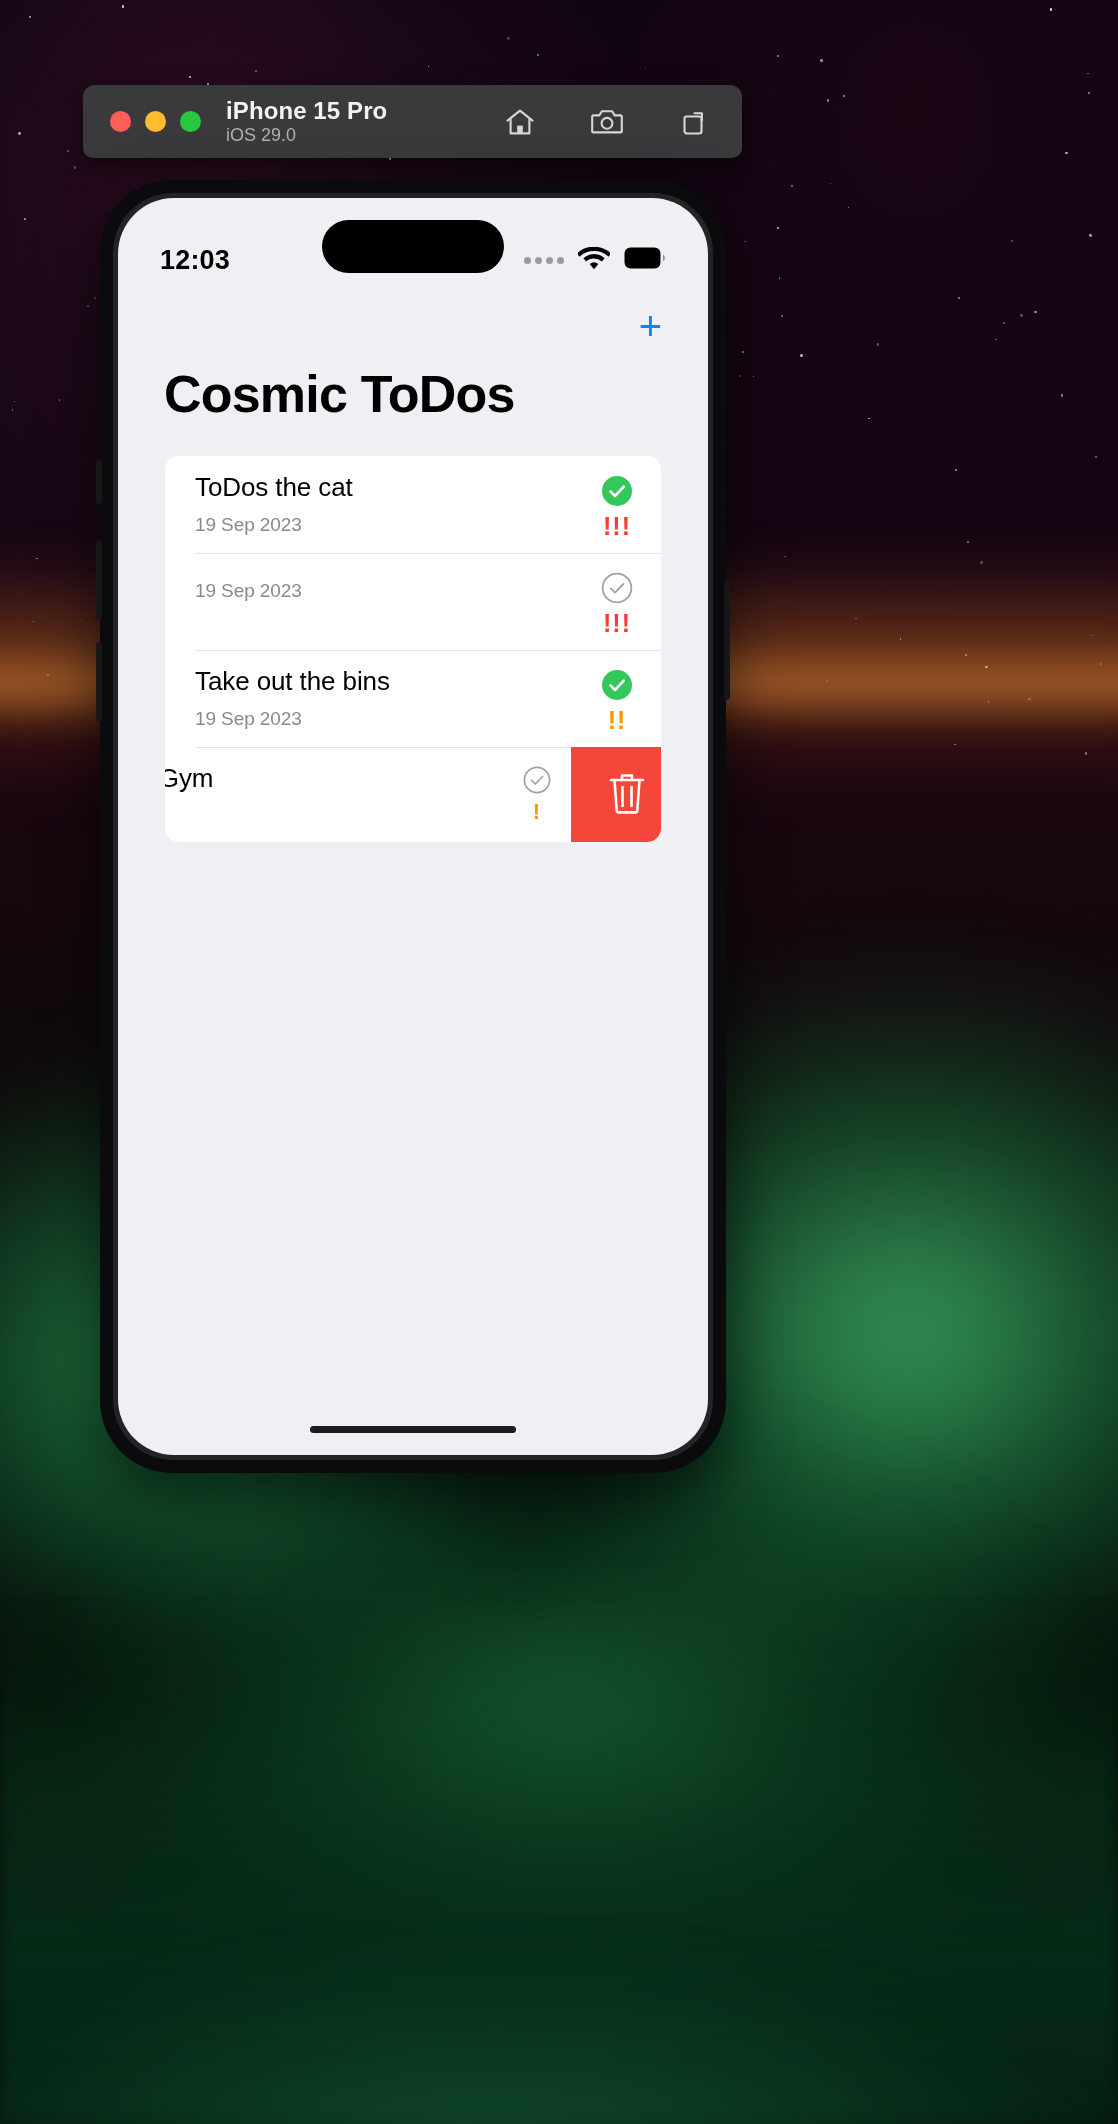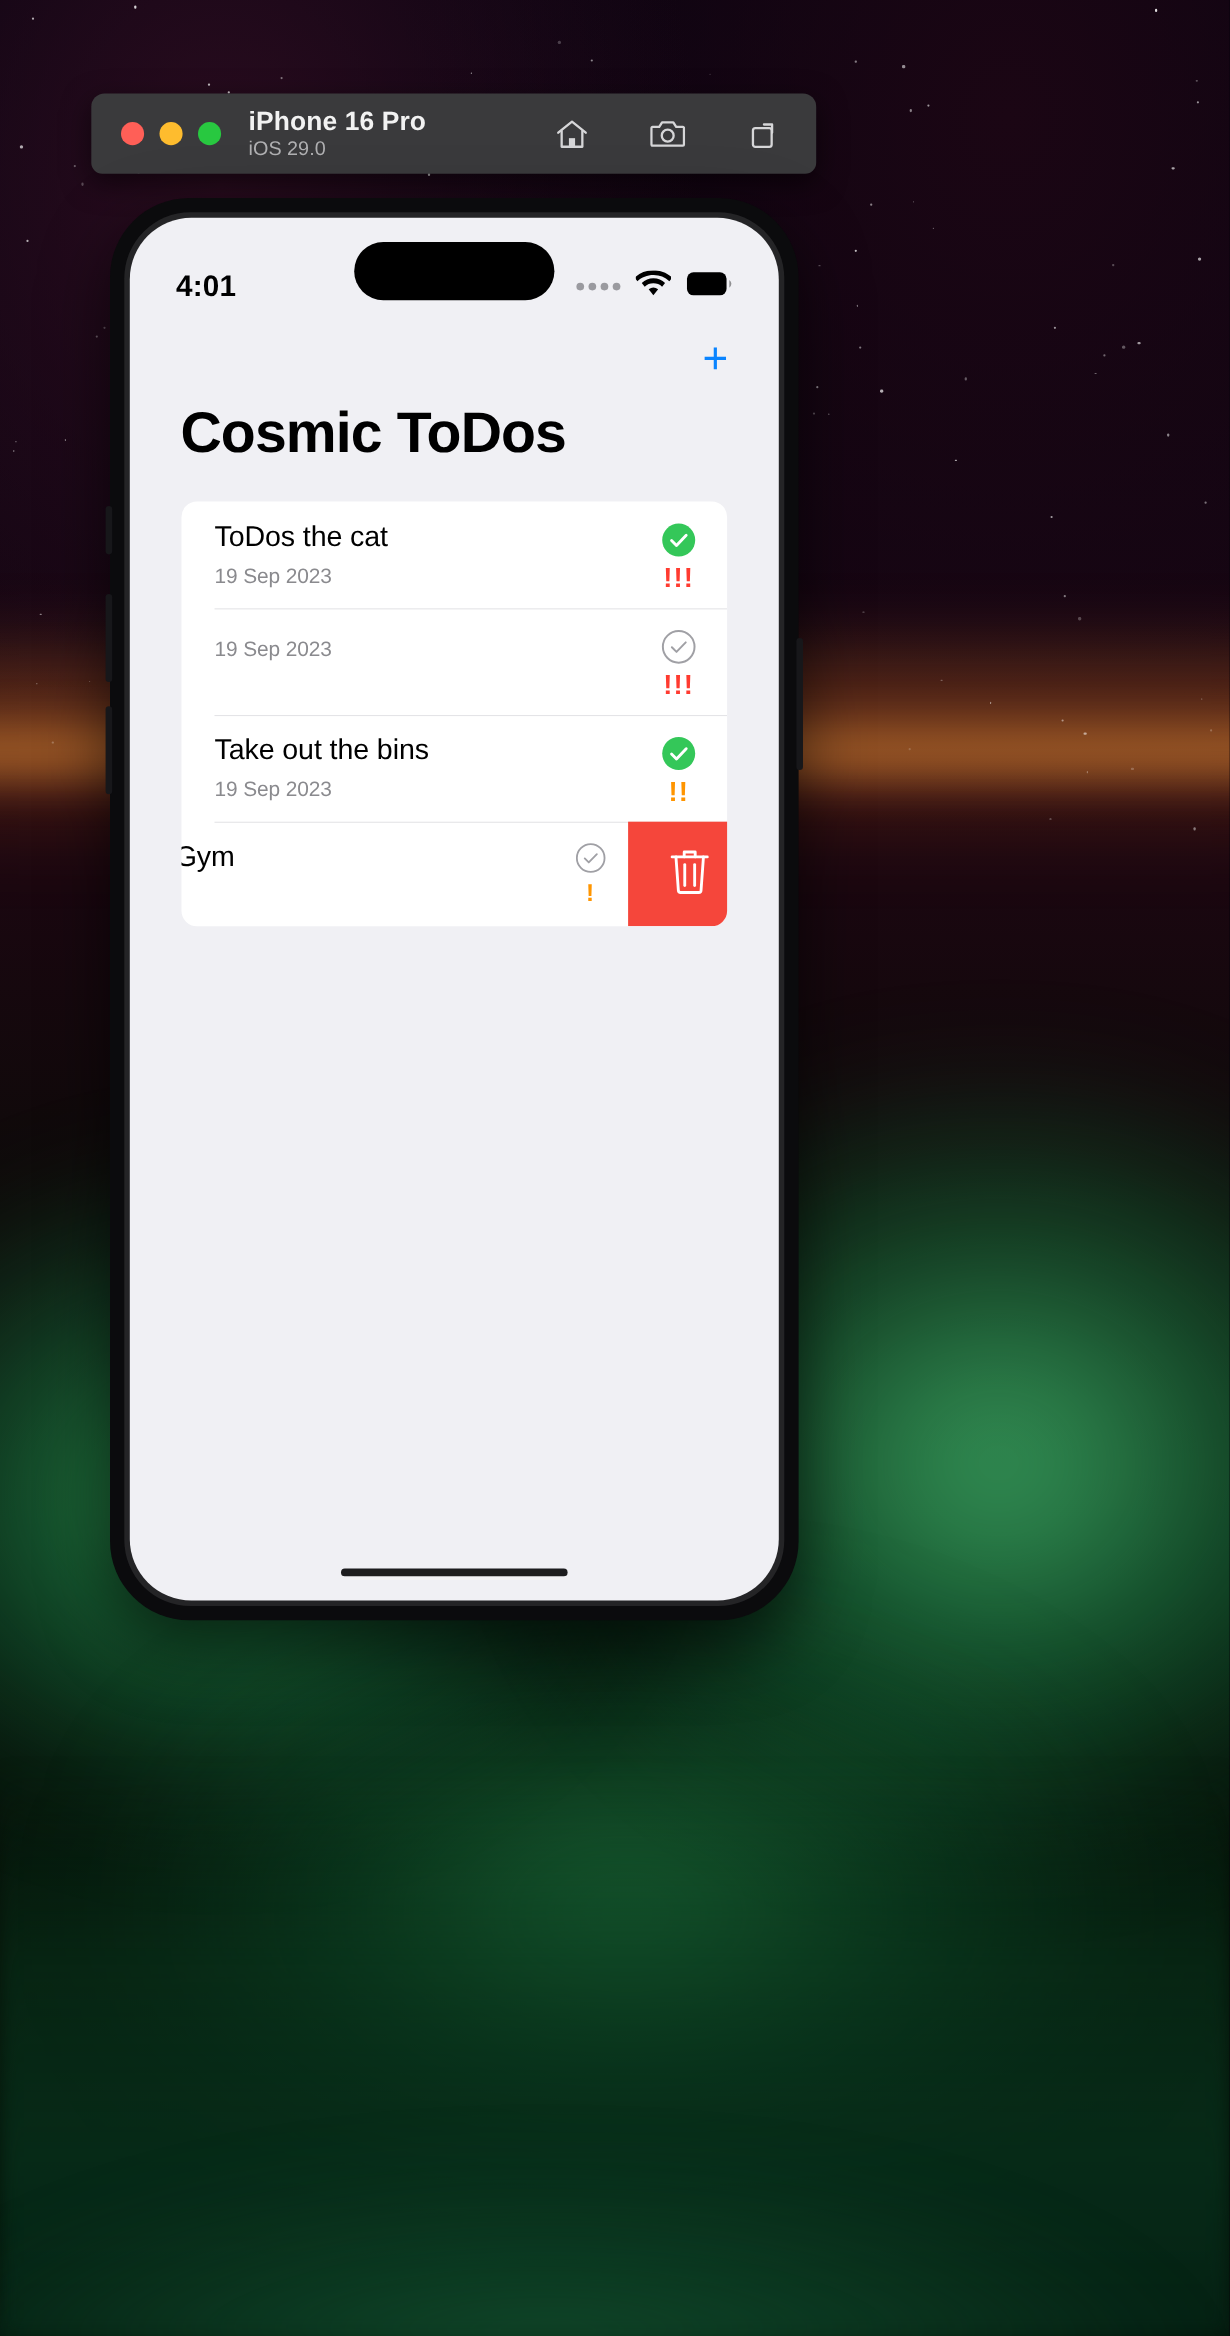--- a/index.html
+++ b/index.html
@@ -320,21 +320,21 @@
     </div>
 </div>
 
 <div id="sim-window">
   <div id="traffic">
     <span class="tl red"></span>
     <span class="tl yellow"></span>
     <span class="tl green"></span>
   </div>
   <div id="win-titles">
-    <div id="win-title">iPhone 16 Pro</div>
+    <div id="win-title">iPhone 15 Pro</div>
     <div id="win-sub">iOS 29.0</div>
   </div>
   <div id="win-tools">
     <span class="tool-btn">
       <svg width="30" height="28" viewBox="0 0 30 28" fill="none" stroke="#d6d6d8" stroke-width="2.1" stroke-linejoin="round" stroke-linecap="round">
         <path d="M2.5 12.6 L15 2.6 L27.5 12.6"></path>
         <path d="M5.6 11.2 V25.4 H24.4 V11.2"></path>
         <rect x="12.2" y="17.6" width="5.6" height="7.8" fill="#d6d6d8" stroke="none"></rect>
       </svg>
     </span>
@@ -356,21 +356,21 @@
 <div id="phone">
   <span class="side-btn" id="btn-silent"></span>
   <span class="side-btn" id="btn-volup"></span>
   <span class="side-btn" id="btn-voldn"></span>
   <span class="side-btn" id="btn-power"></span>
 
   <div id="phone-frame">
     <div id="screen">
 
       <div id="status-bar">
-        <span id="clock">4:01</span>
+        <span id="clock">12:03</span>
         <div id="dynamic-island"></div>
         <div id="status-right">
           <span id="sig-dots">
             <i class="sdot"></i>
               <i class="sdot"></i>
               <i class="sdot"></i>
               <i class="sdot"></i>
           </span>
           <span>
             <svg width="32" height="23" viewBox="0 0 32 23" fill="#000">

